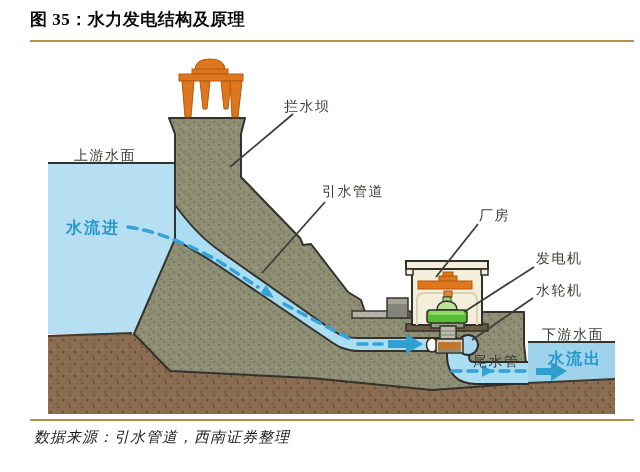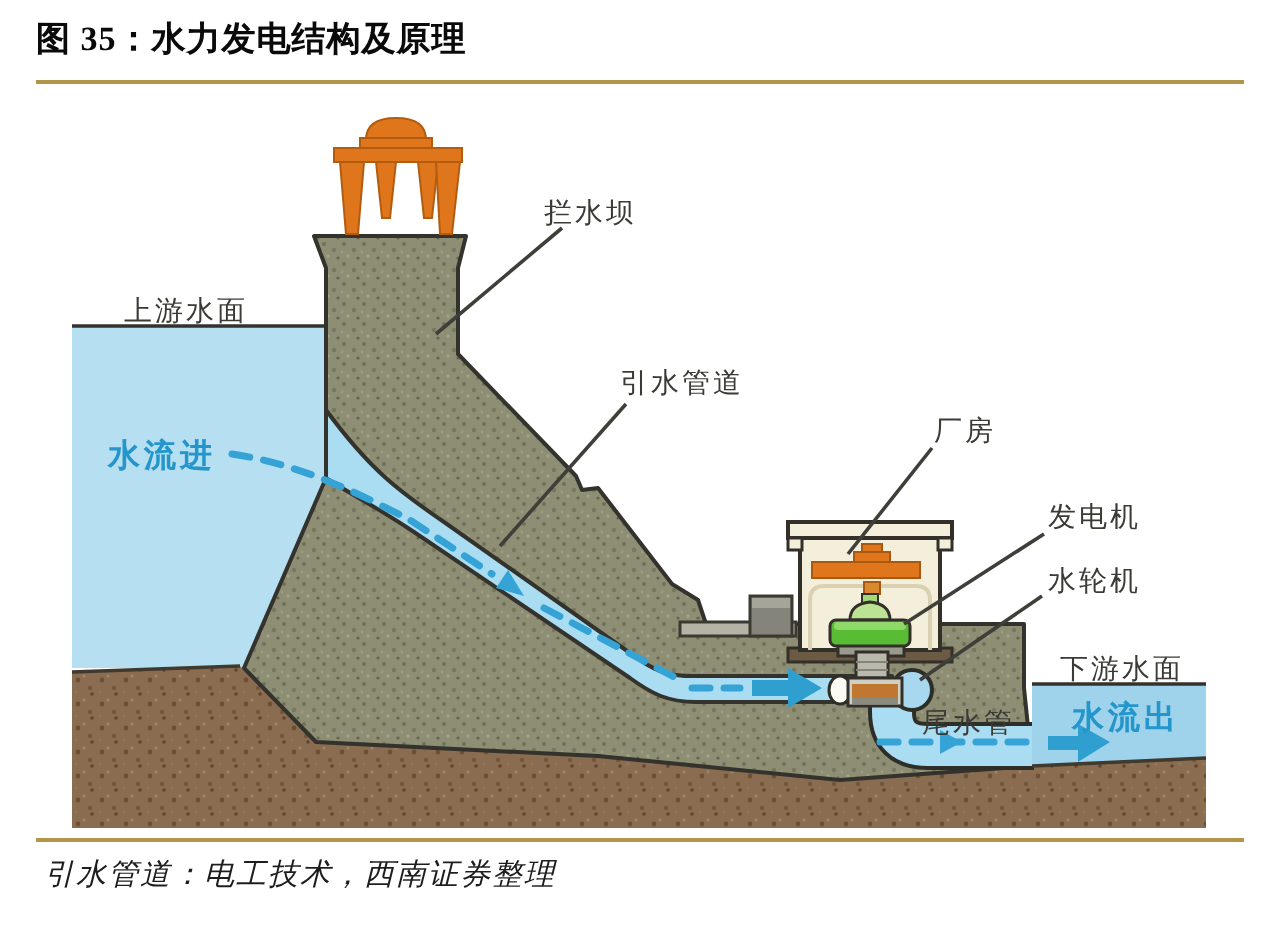--- a/index.html
+++ b/index.html
@@ -1,17 +1,17 @@
 <!DOCTYPE html>
 <html><head>
 <meta charset="utf-8">
 <style>
   html,body{margin:0;padding:0;background:#fff;width:640px;height:472px;overflow:hidden;}
   #stage{position:relative;width:556px;height:472px;background:#fff;
-         font-family:"Liberation Sans",sans-serif;}
+         font-family:"Liberation Sans",sans-serif;margin-left:12px;}
   .fig-title{position:absolute;left:18px;top:8px;width:600px;
              font-family:"Liberation Serif",serif;font-weight:bold;
              font-size:17px;color:#0a0a0a;letter-spacing:.5px;}
   .hr-top{position:absolute;left:18px;top:40px;width:604px;height:2px;background:#b2944a;}
   .hr-bottom{position:absolute;left:18px;top:419px;width:604px;height:2px;background:#b2944a;}
   .fig-source{position:absolute;left:22px;top:428px;width:600px;
               font-family:"Liberation Serif",serif;font-style:italic;
               font-size:15px;color:#1d1d1d;letter-spacing:1px;}
   svg{position:absolute;left:0;top:0;}
   .dlbl{font-family:"Liberation Sans",sans-serif;font-size:14px;fill:#3b3b36;letter-spacing:1.5px;}
@@ -158,14 +158,14 @@
     <text class="dlbl" x="467" y="220">厂房</text>
     <text class="dlbl" x="524" y="263">发电机</text>
     <text class="dlbl" x="524" y="295">水轮机</text>
     <text class="dlbl" x="530" y="339">下游水面</text>
     <text class="dlbl" x="461" y="366">尾水管</text>
     <text class="dflow" x="54" y="233">水流进</text>
     <text class="dflow" x="536" y="364">水流出</text>
   </svg>
 
   <div class="hr-bottom"></div>
-  <div class="fig-source">引水管道：电工技术，西南证券整理</div>
+  <div class="fig-source">数据来源：引水管道，西南证券整理</div>
 </div>
 
 </body></html>

